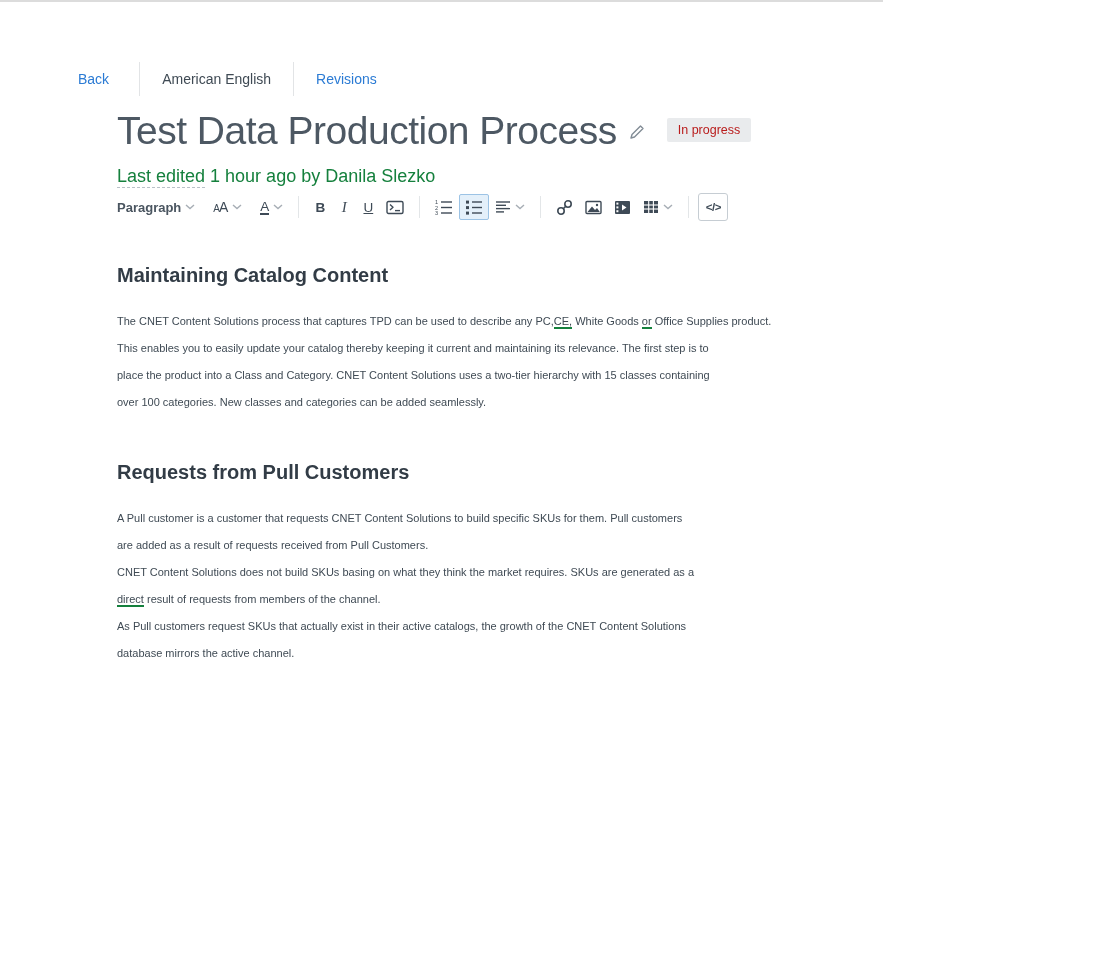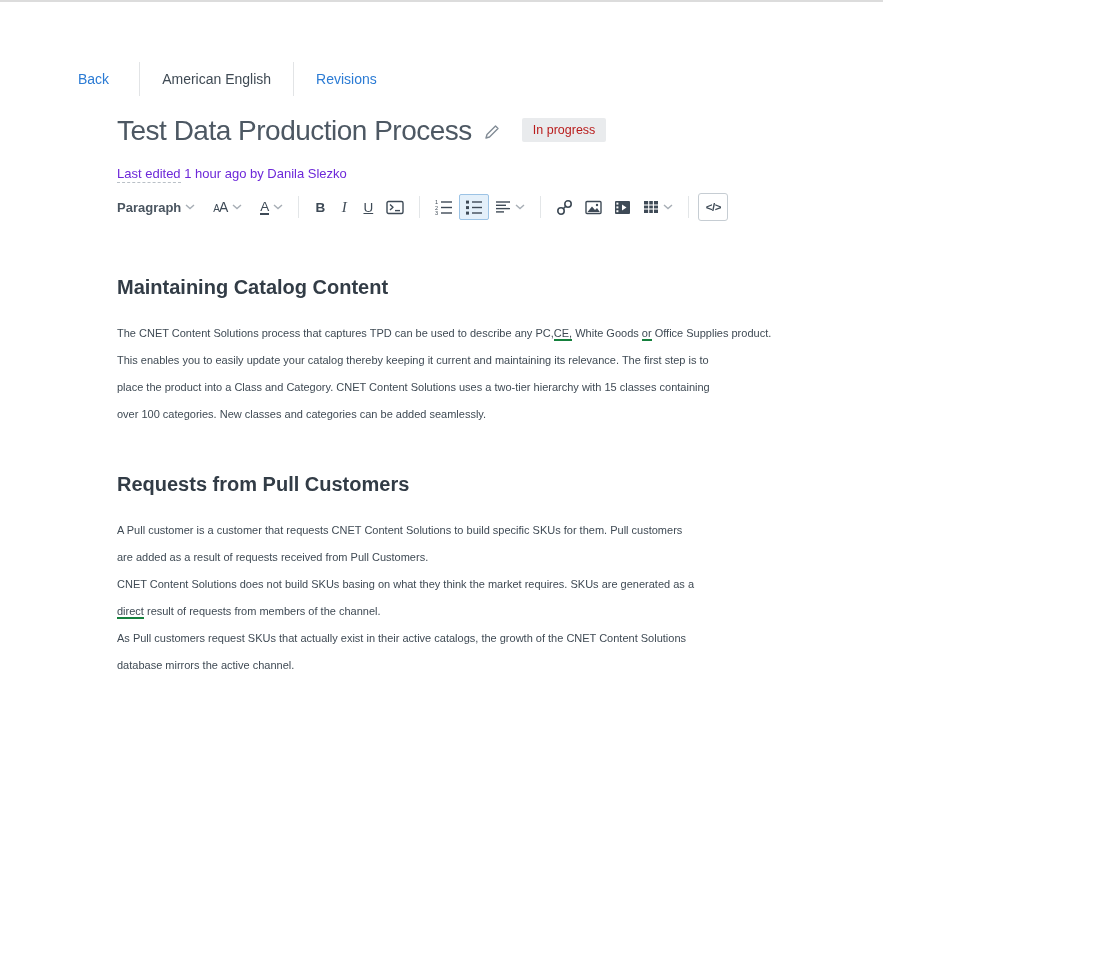--- a/index.html
+++ b/index.html
@@ -10,26 +10,26 @@
   
   .nav { position:absolute; top:62px; left:70px; display:flex; align-items:center; height:34px; }
   .nav a { font-size:14px; text-decoration:none; cursor:pointer; }
   .nav-link { color:#2b7bd4; }
   .nav-tab { color:#3f4a54; }
   .nav-divider { width:1px; height:34px; background:#e2e4e6; margin:0 22px; }
   .nav .pad { padding:0 8px; }
 
   
   .title-row { position:absolute; top:110px; left:117px; display:flex; align-items:flex-start; }
-  .doc-title { font-size:28px; font-weight:300; color:#4d5863; letter-spacing:-0.5px; line-height:42px; }
+  .doc-title { font-size:39px; font-weight:300; color:#4d5863; letter-spacing:-0.5px; line-height:42px; }
   .pencil { margin:14px 0 0 12px; cursor:pointer; }
   .badge { margin:8px 0 0 22px; background:#e9ebed; color:#b91c1c; font-size:12.5px;
     padding:5px 11px; border-radius:2px; white-space:nowrap; }
 
-  .last-edited { position:absolute; top:166px; left:117px; font-size:13px; color:#6d28d9; }
+  .last-edited { position:absolute; top:166px; left:117px; font-size:18px; color:#15803d; }
   .last-edited .dashed { border-bottom:1px dashed #b9c0c7; padding-bottom:1px; }
 
   
   .toolbar { position:absolute; top:191px; left:111px; display:flex; align-items:center; height:32px; }
   .tb-btn { display:flex; align-items:center; justify-content:center; gap:4px; height:26px;
     min-width:24px; padding:0 5px; border:1px solid transparent; border-radius:2px;
     color:#3e4a56; font-size:13.5px; cursor:pointer; background:transparent; }
   .tb-btn.active { background:#e4f0fa; border-color:#9cc3e5; }
   .tb-divider { width:1px; height:22px; background:#e3e6e8; margin:0 9px; }
   .tb-label { color:#4a5560; font-size:13px;font-weight:bold; }
@@ -38,21 +38,21 @@
   .b-under { text-decoration:underline; }
   .fontsize-a1 { font-size:10px; }
   .fontsize-a2 { font-size:14px; margin-left:-1px; }
   .color-a { border-bottom:2px solid #3e4a56; line-height:13px; }
   .code-btn { border:1px solid #c6cdd3; border-radius:3px; height:28px; min-width:30px;
     font-size:11.5px; font-weight:700; letter-spacing:-0.5px; }
   .tb-btn svg { display:block; }
 
   
   .editor { position:absolute; top:262px; left:117px; width:600px; cursor:text; }
-  .section-heading { font-size:20px; font-weight:700; color:#323c46; line-height:26px;margin-top:12px; }
+  .section-heading { font-size:20px; font-weight:700; color:#323c46; line-height:26px; }
   .h1 { margin-bottom:27px; }
   .h2 { margin-top:51px; margin-bottom:27px; }
   .bline { font-size:11px; line-height:12px; color:#3f4a54; margin-bottom:15px; white-space:nowrap; }
   .miss { border-bottom:2px solid #15803d; }
 </style>
 </head>
 <body>
 
 <div class="top-border"></div>
 

